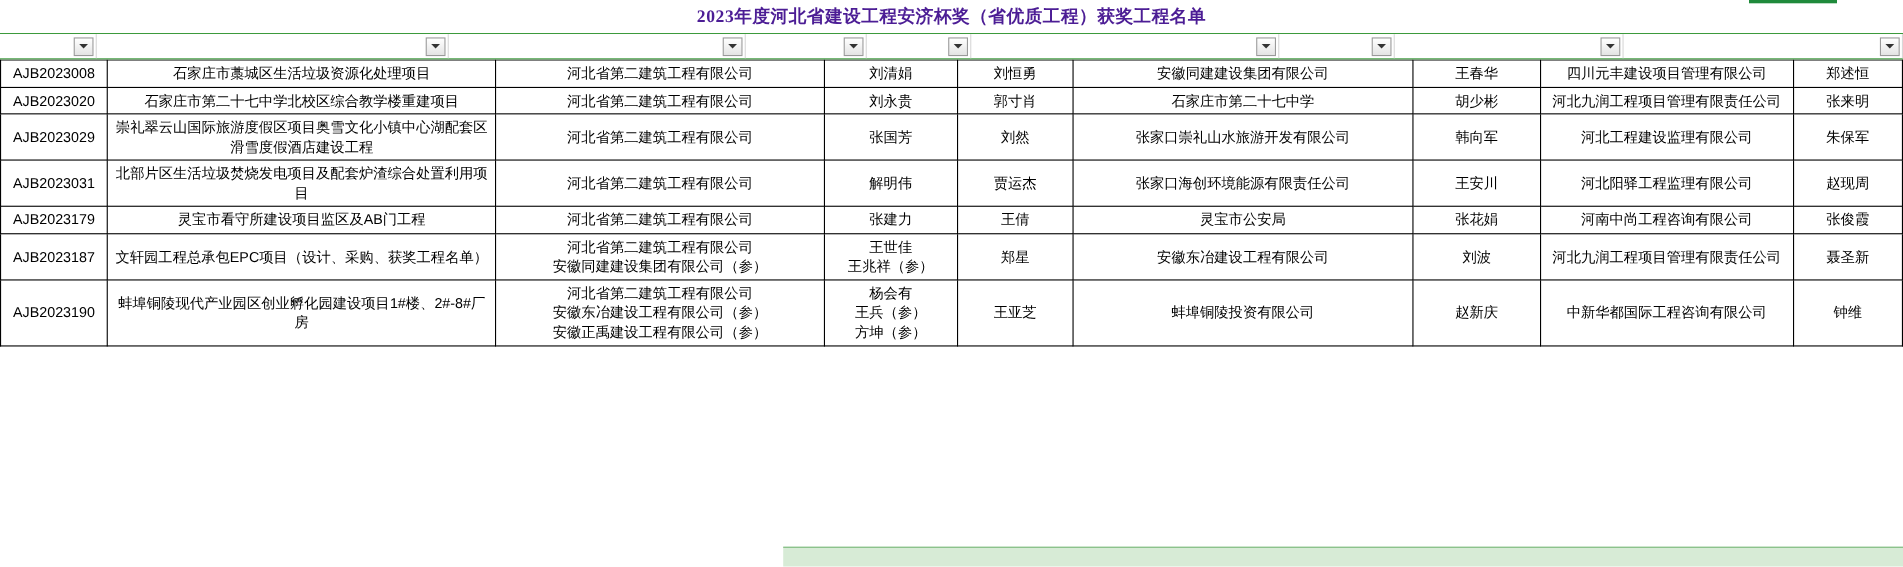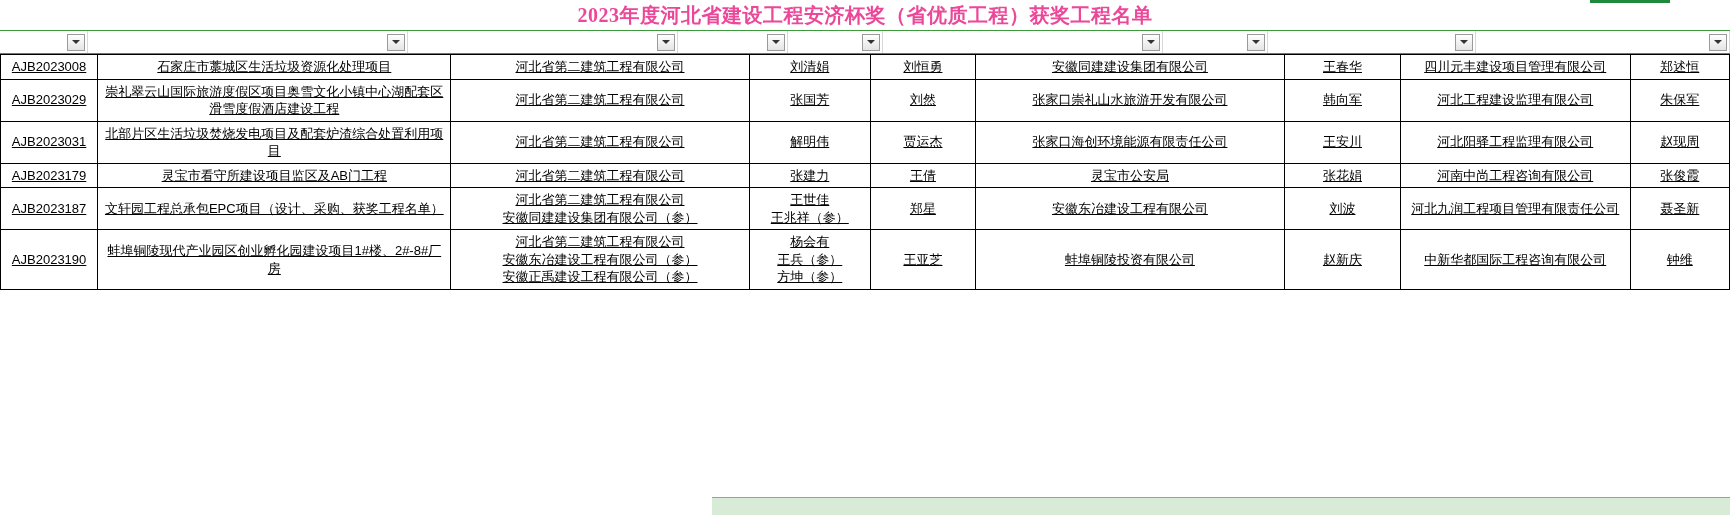--- a/index.html
+++ b/index.html
@@ -24,23 +24,23 @@
     position: relative;
     height: 30px;
     display: flex;
     align-items: center;
     justify-content: center;
     background: #ffffff;
     border-bottom: 1px solid #3c9a3c;
   }
   .title-text {
     font-family: "Liberation Serif", serif;
-    font-size: 20px;
+    font-size: 16px;
     font-weight: bold;
-    color: #ec4899;
+    color: #4c1d95;
     letter-spacing: 0.5px;
     white-space: nowrap;
   }
   .title-row .green-edge {
     position: absolute;
     right: 60px;
     top: 0;
     width: 80px;
     height: 3px;
     background: #1f8a3b;
@@ -77,21 +77,20 @@
     height: 0;
     border-left: 4px solid transparent;
     border-right: 4px solid transparent;
     border-top: 4px solid #333333;
   }
   
   table.grid {
     border-collapse: collapse;
     table-layout: fixed;
     width: 1730px;
-    text-decoration: underline;
   }
   table.grid td {
     border: 1px solid #000000;
     font-size: 13px;
     color: #000000;
     text-align: center;
     vertical-align: middle;
     padding: 3px 4px;
     line-height: 1.35;
     word-break: break-all;
@@ -197,20 +196,31 @@
         <td class="multi-line">石家庄市藁城区生活垃圾资源化处理项目</td>
         <td class="multi-line">河北省第二建筑工程有限公司</td>
         <td class="multi-line">刘清娟</td>
         <td>刘恒勇</td>
         <td>安徽同建建设集团有限公司</td>
         <td>王春华</td>
         <td>四川元丰建设项目管理有限公司</td>
         <td>郑述恒</td>
       </tr>
       <tr>
+        <td class="code">AJB2023020</td>
+        <td class="multi-line">石家庄市第二十七中学北校区综合教学楼重建项目</td>
+        <td class="multi-line">河北省第二建筑工程有限公司</td>
+        <td class="multi-line">刘永贵</td>
+        <td>郭寸肖</td>
+        <td>石家庄市第二十七中学</td>
+        <td>胡少彬</td>
+        <td>河北九润工程项目管理有限责任公司</td>
+        <td>张来明</td>
+      </tr>
+      <tr>
         <td class="code">AJB2023029</td>
         <td class="multi-line">崇礼翠云山国际旅游度假区项目奥雪文化小镇中心湖配套区滑雪度假酒店建设工程</td>
         <td class="multi-line">河北省第二建筑工程有限公司</td>
         <td class="multi-line">张国芳</td>
         <td>刘然</td>
         <td>张家口崇礼山水旅游开发有限公司</td>
         <td>韩向军</td>
         <td>河北工程建设监理有限公司</td>
         <td>朱保军</td>
       </tr>

